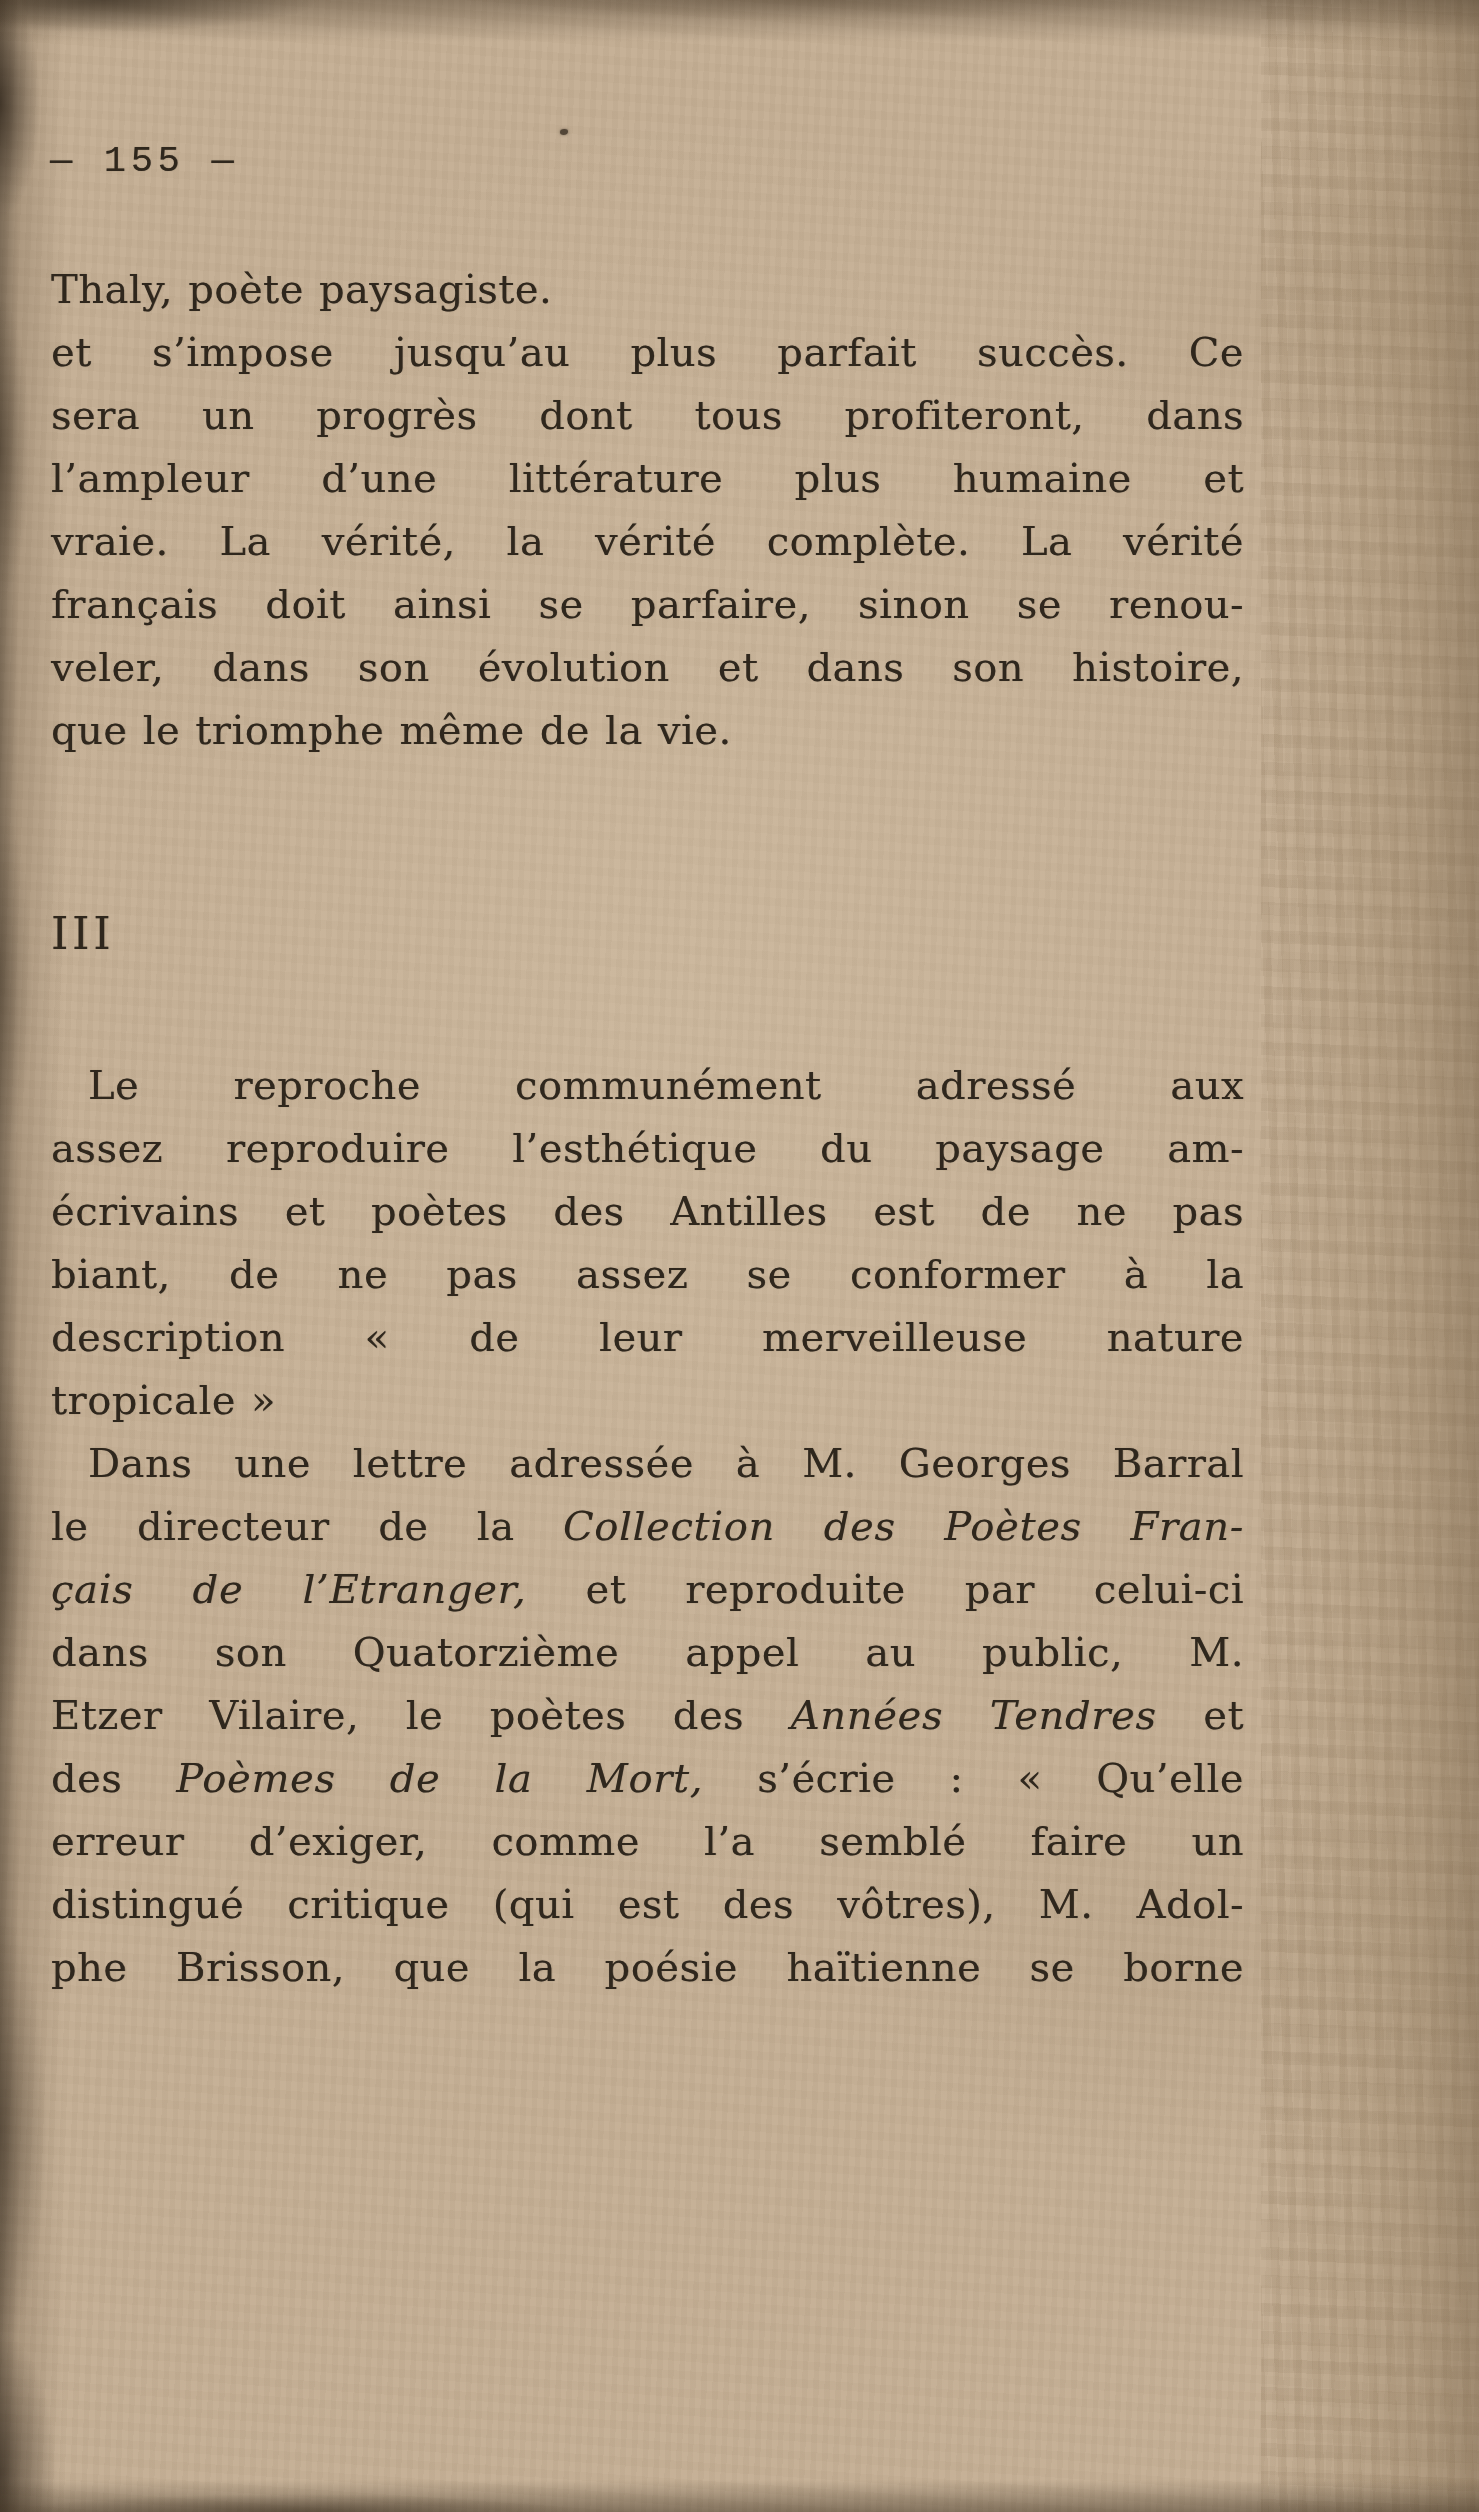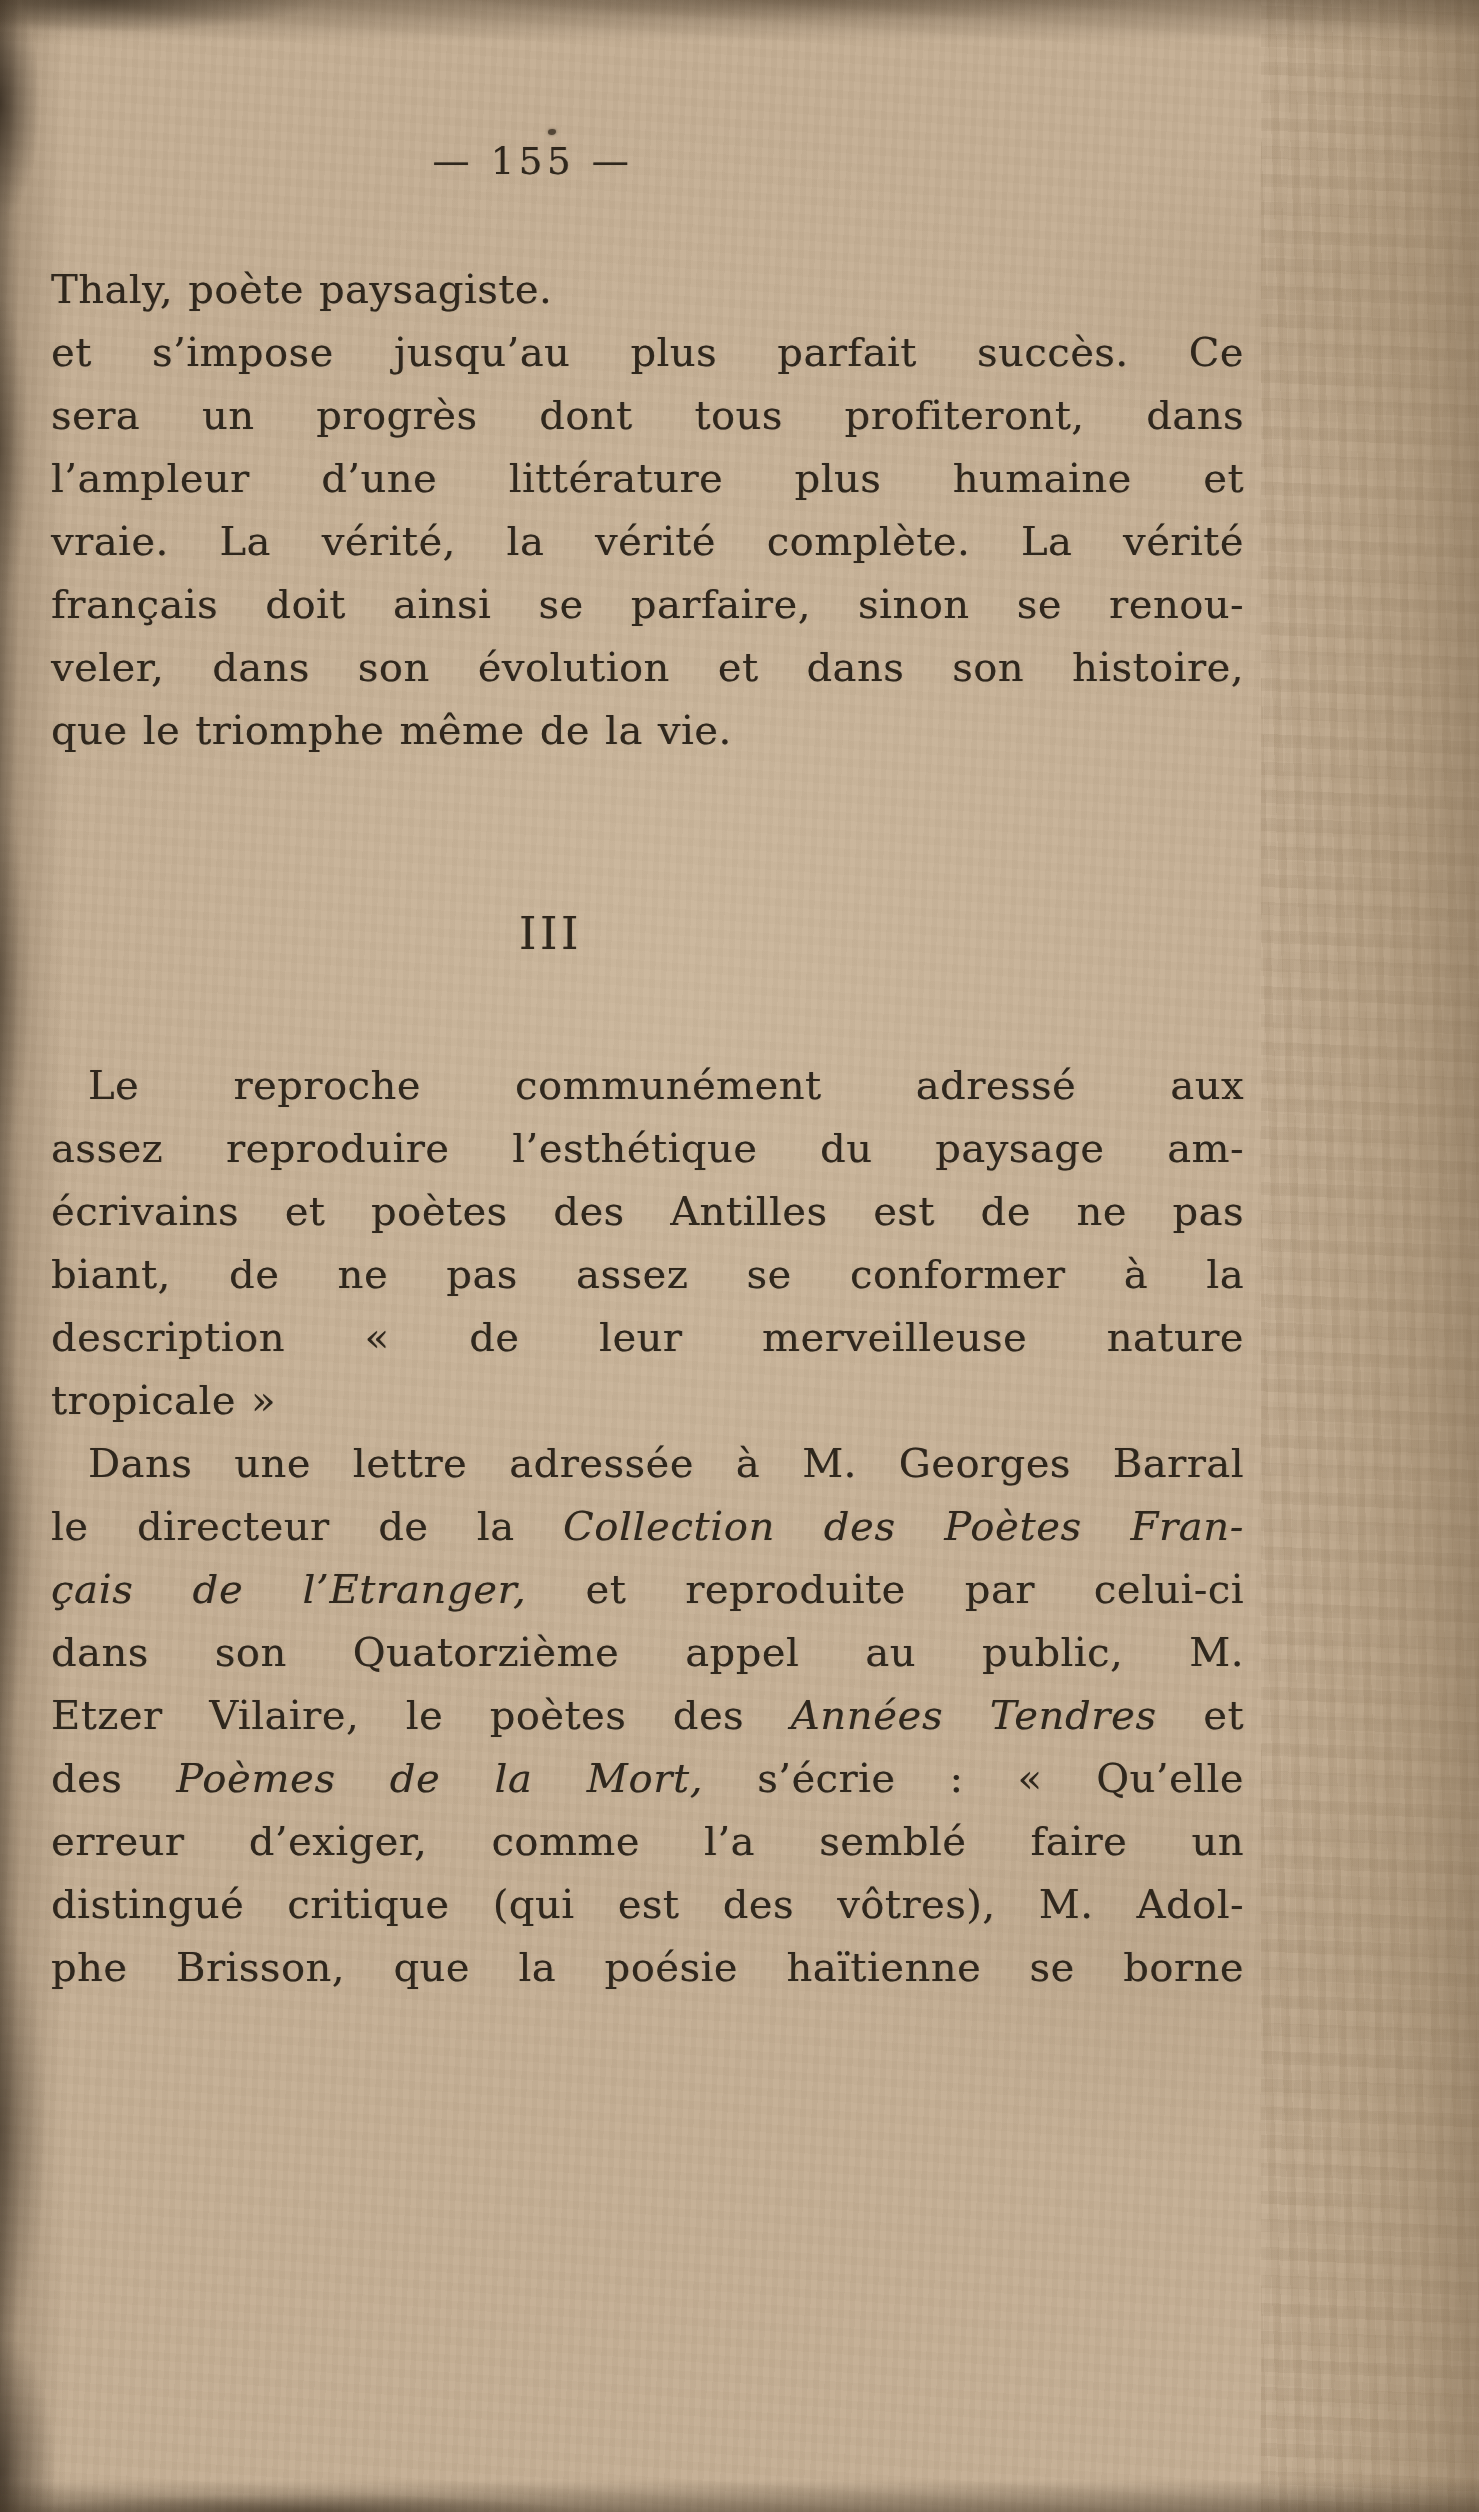--- a/index.html
+++ b/index.html
@@ -48,25 +48,26 @@
       linear-gradient(180deg, rgba(58,44,28,.40), rgba(0,0,0,0) 75%);
   }
   .edge-bottom{
     bottom:0;left:0;right:0;height:32px;
     background:
       radial-gradient(373px 24px at 20% 100%, rgba(40,30,18,.40), transparent 75%),
       linear-gradient(0deg, rgba(50,38,24,.45), rgba(0,0,0,0));
   }
   .page-number{
     position:absolute;
-    top:140px;left:38px;width:990px;
-    text-align:center;
+    top:140px;left:50px;width:990px;
+    text-align:left;
     font-size:37px;
     letter-spacing:4.7px;
     text-shadow:0.3px 0.4px 0.7px rgba(44,36,26,.55);
+    font-family:Liberation Mono, monospace;
   }
   .speck{
     position:absolute;
     top:-11.2px;left:51.5%;
     width:8.4px;height:6.5px;
     background:rgba(40,30,20,.72);
     border-radius:50% 40% 55% 45%;
     box-shadow:0 0 2.8px rgba(40,30,20,.5);
   }
   .body-text{
@@ -80,21 +81,21 @@
   }
   .line{
     text-align:justify;
     text-align-last:justify;
   }
   .line.last{text-align-last:left;}
   .line.indent{text-indent:37px;}
   .line em{font-style:italic;letter-spacing:0.7px;}
   .section-heading{
     width:999px;
-    text-align:center;
+    text-align:left;
     font-size:44px;
     letter-spacing:3.7px;
     margin:140px 0 89px 0;
   }
 </style>
 </head>
 <body>
 
 <div class="page">
   <div class="edge edge-left"></div>

